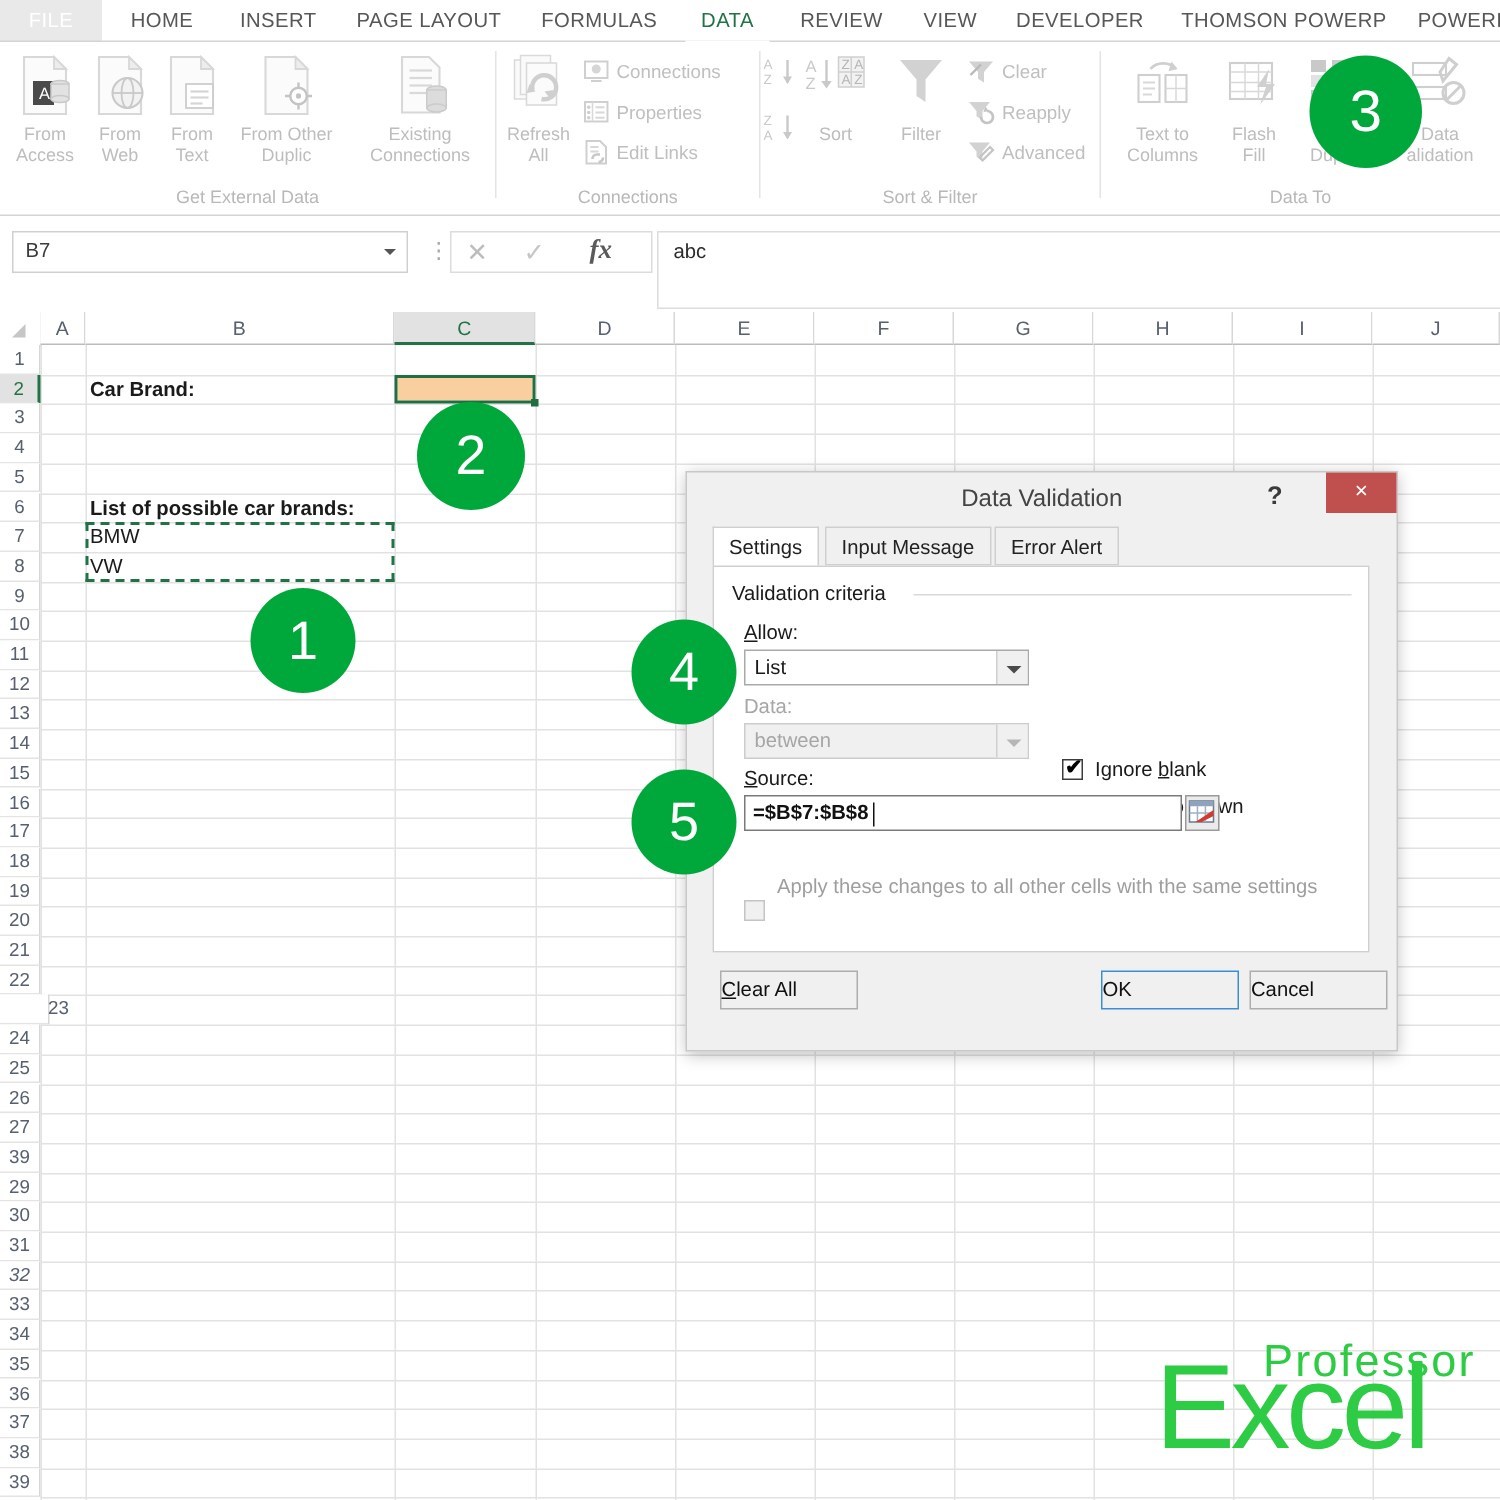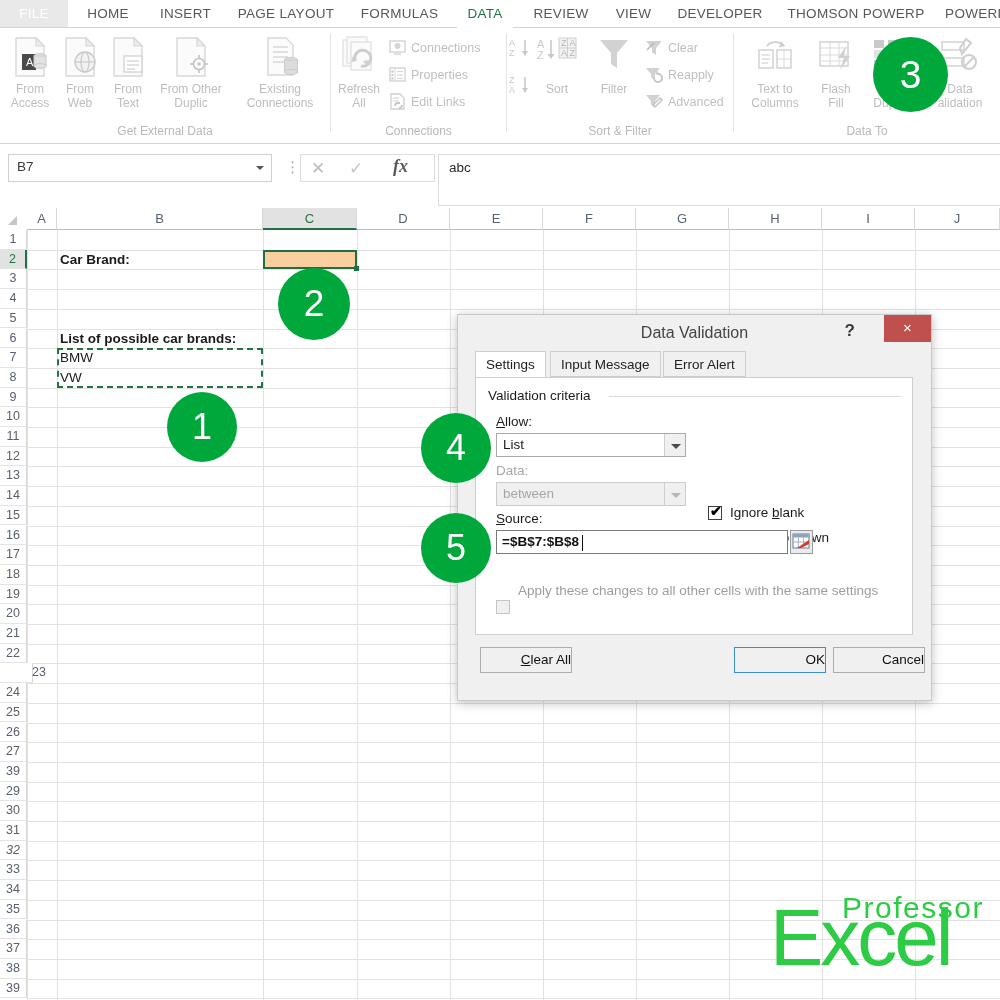--- a/index.html
+++ b/index.html
@@ -176,23 +176,23 @@
     position:absolute;left:12px;top:222px;width:300px;height:24px;
     border:1px solid #7a7a7a;background:#fff;box-sizing:border-box;
   }
   #src-text{position:absolute;left:5px;top:3px;font-size:13.5px;color:#111;font-weight:bold;}
   #src-caret{position:absolute;left:85px;top:4px;width:1px;height:16px;background:#111;}
   #src-picker{
     position:absolute;left:315px;top:222px;width:23px;height:24px;
     border:1px solid #9a9a9a;background:#ebebeb;box-sizing:border-box;
   }
   .dlgbtn{
-    position:absolute;height:26px;line-height:24px;text-align:right;
+    position:absolute;height:26px;line-height:24px;text-align:left;
     font-size:13.5px;color:#111;border:1px solid #adadad;background:#f0f0f0;
-    box-sizing:border-box;cursor:pointer;padding-left:20px;
+    box-sizing:border-box;cursor:pointer;
   }
   .dlgbtn.primary{border:1px solid #3a8fd4;}
 
   
   #logo{position:absolute;left:770px;top:893px;width:226px;height:82px;}
   #logo-excel{
     position:absolute;left:0;top:8px;font-size:80px;line-height:74px;
     color:#2ecc45;font-family:"Liberation Sans",sans-serif;font-weight:400;letter-spacing:-3px;
   }
   #logo-prof{

